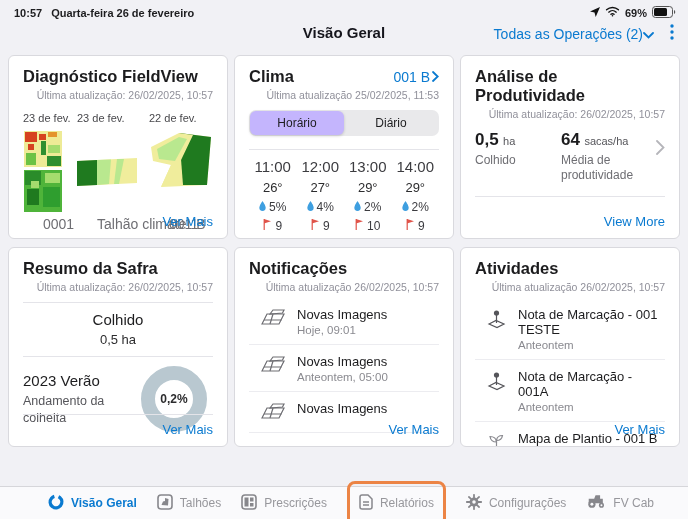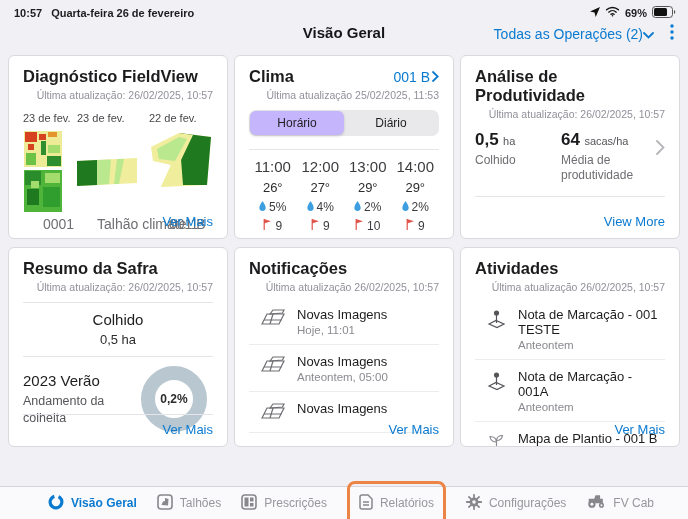--- a/index.html
+++ b/index.html
@@ -351,21 +351,21 @@
           <span class="nl-icon">
             <svg width="24" height="17" viewBox="0 0 24 17" fill="none" stroke="#6e6e73" stroke-width="1.2">
               <polygon points="1,15 6,5 23,5 18,15"></polygon>
                 <polygon points="3,11 20.5,11"></polygon>
                 <polygon points="9,5 12,1 23,1 21.5,4"></polygon>
                 <line x1="12" y1="5" x2="9" y2="15"></line>
             </svg>
           </span>
           <div>
             <div class="nl-title">Novas Imagens</div>
-            <div class="nl-time">Hoje, 11:01</div>
+            <div class="nl-time">Hoje, 09:01</div>
           </div>
         </div>
         <div class="nl-row">
           <span class="nl-icon">
             <svg width="24" height="17" viewBox="0 0 24 17" fill="none" stroke="#6e6e73" stroke-width="1.2">
               <polygon points="1,15 6,5 23,5 18,15"></polygon>
                 <polygon points="3,11 20.5,11"></polygon>
                 <polygon points="9,5 12,1 23,1 21.5,4"></polygon>
                 <line x1="12" y1="5" x2="9" y2="15"></line>
             </svg>

